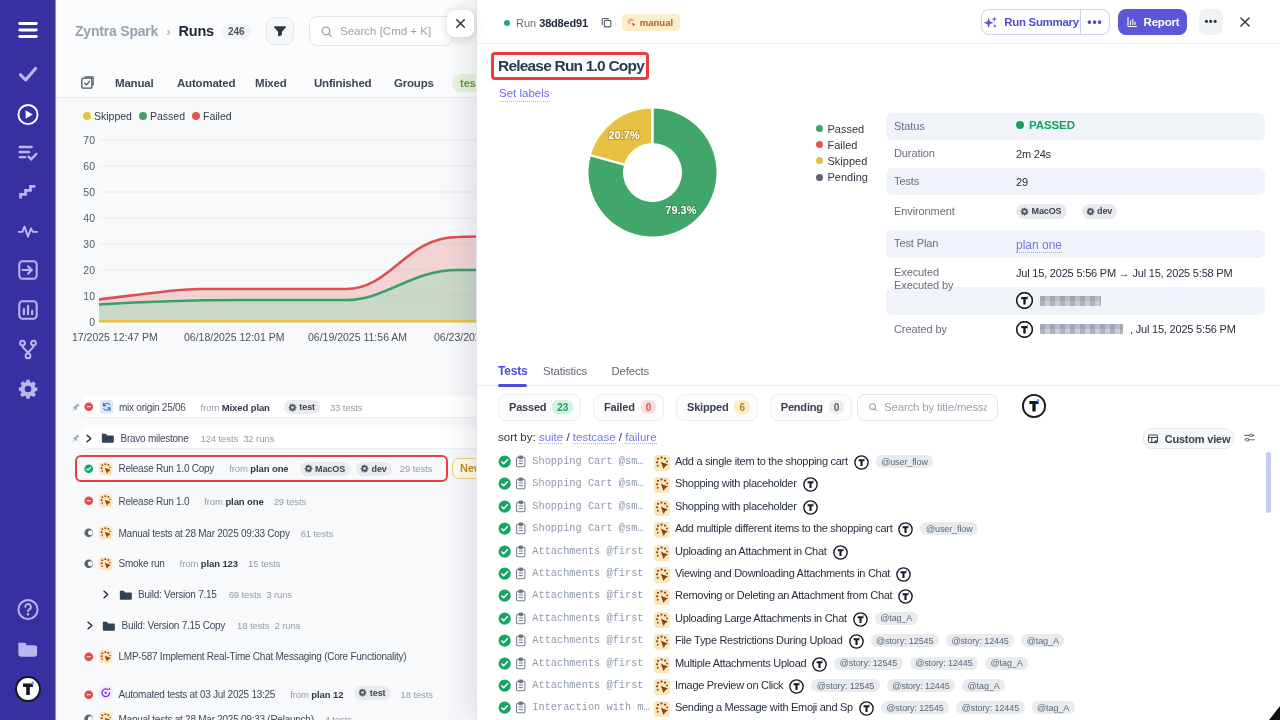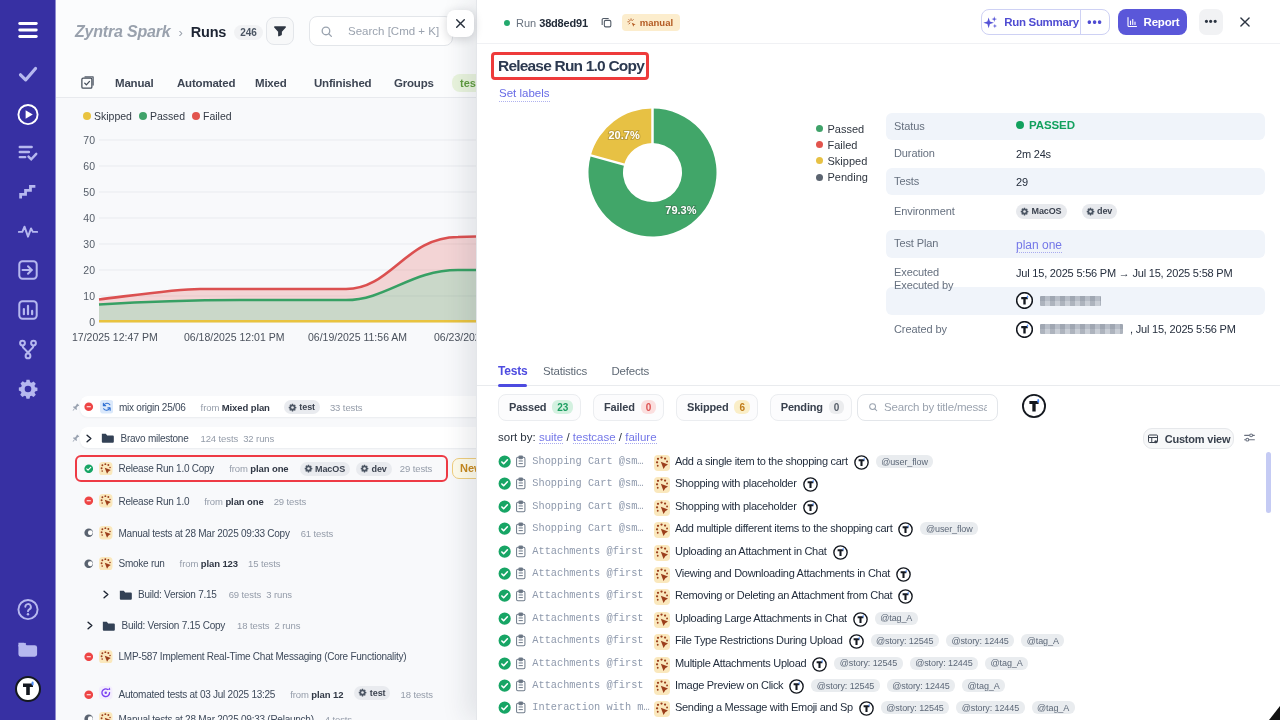--- a/index.html
+++ b/index.html
@@ -5,25 +5,25 @@
   * { margin:0; padding:0; box-sizing:border-box; }
   html,body { width:1280px; height:720px; overflow:hidden; }
   body { font-family:"Liberation Sans", sans-serif; background:#fff; position:relative; }
   .abs { position:absolute; }
   
   #sidebar { left:0; top:0; width:56px; height:720px; background:#3730a3; border-right:1px solid #8f8cd0; }
   #sidebar .ic { position:absolute; left:50%; transform:translateX(-50%); }
   
   #lp { left:56px; top:0; width:1224px; height:720px; background:#f8f9fb; }
   #lphead { position:absolute; left:0; top:0; width:100%; height:98px; background:#fbfcfd; border-bottom:1px solid #e8eaee; }
-  .crumb-gray { color:#99a1ad; font-weight:bold; font-size:16px; letter-spacing:-0.2px;font-style:italic;}
+  .crumb-gray { color:#99a1ad; font-weight:bold; font-size:14px; letter-spacing:-0.2px;}
   .crumb-dark { color:#1d2433; font-weight:bold; font-size:14.5px; letter-spacing:-0.2px;}
   .badge246 { background:#f1f2f4; color:#4b5563; font-size:10px; padding:2px 6px; border-radius:8px; font-weight:bold;}
   .iconbtn { border:1px solid #e3e6ea; background:#f7f8f9; border-radius:8px; display:flex; align-items:center; justify-content:center; }
-  .searchbox { border:1px solid #e3e6ea; background:#fff; border-radius:8px; display:flex; align-items:center; color:#9ba3af; font-size:11.5px; gap:15px; padding:0 10px; white-space:nowrap; overflow:hidden;}
+  .searchbox { border:1px solid #e3e6ea; background:#fff; border-radius:8px; display:flex; align-items:center; color:#9ba3af; font-size:11.5px; gap:7px; padding:0 10px; white-space:nowrap; overflow:hidden;}
   .tab { color:#3e4654; font-size:11.5px; font-weight:bold; letter-spacing:-0.2px; white-space:nowrap;}
   .greenpill { background:#e9f4dd; color:#5f9c3f; font-size:11px; font-weight:bold; border-radius:8px; padding:3px 8px;}
   
   .leg { display:flex; align-items:center; gap:3px; font-size:10.5px; color:#333a45; }
   .dot { width:8px; height:8px; border-radius:50%; display:inline-block; flex:none;}
   
   .runrow { position:absolute; display:flex; align-items:center; }
   .rtitle { color:#3e4a5b; font-size:10px; letter-spacing:-0.25px; white-space:nowrap;}
   .rfrom { color:#949ca9; font-size:9.5px; margin-left:7px; letter-spacing:-0.1px; white-space:nowrap;padding-left:8px;}
   .rfrom b { color:#313845; font-size:9.5px; }

